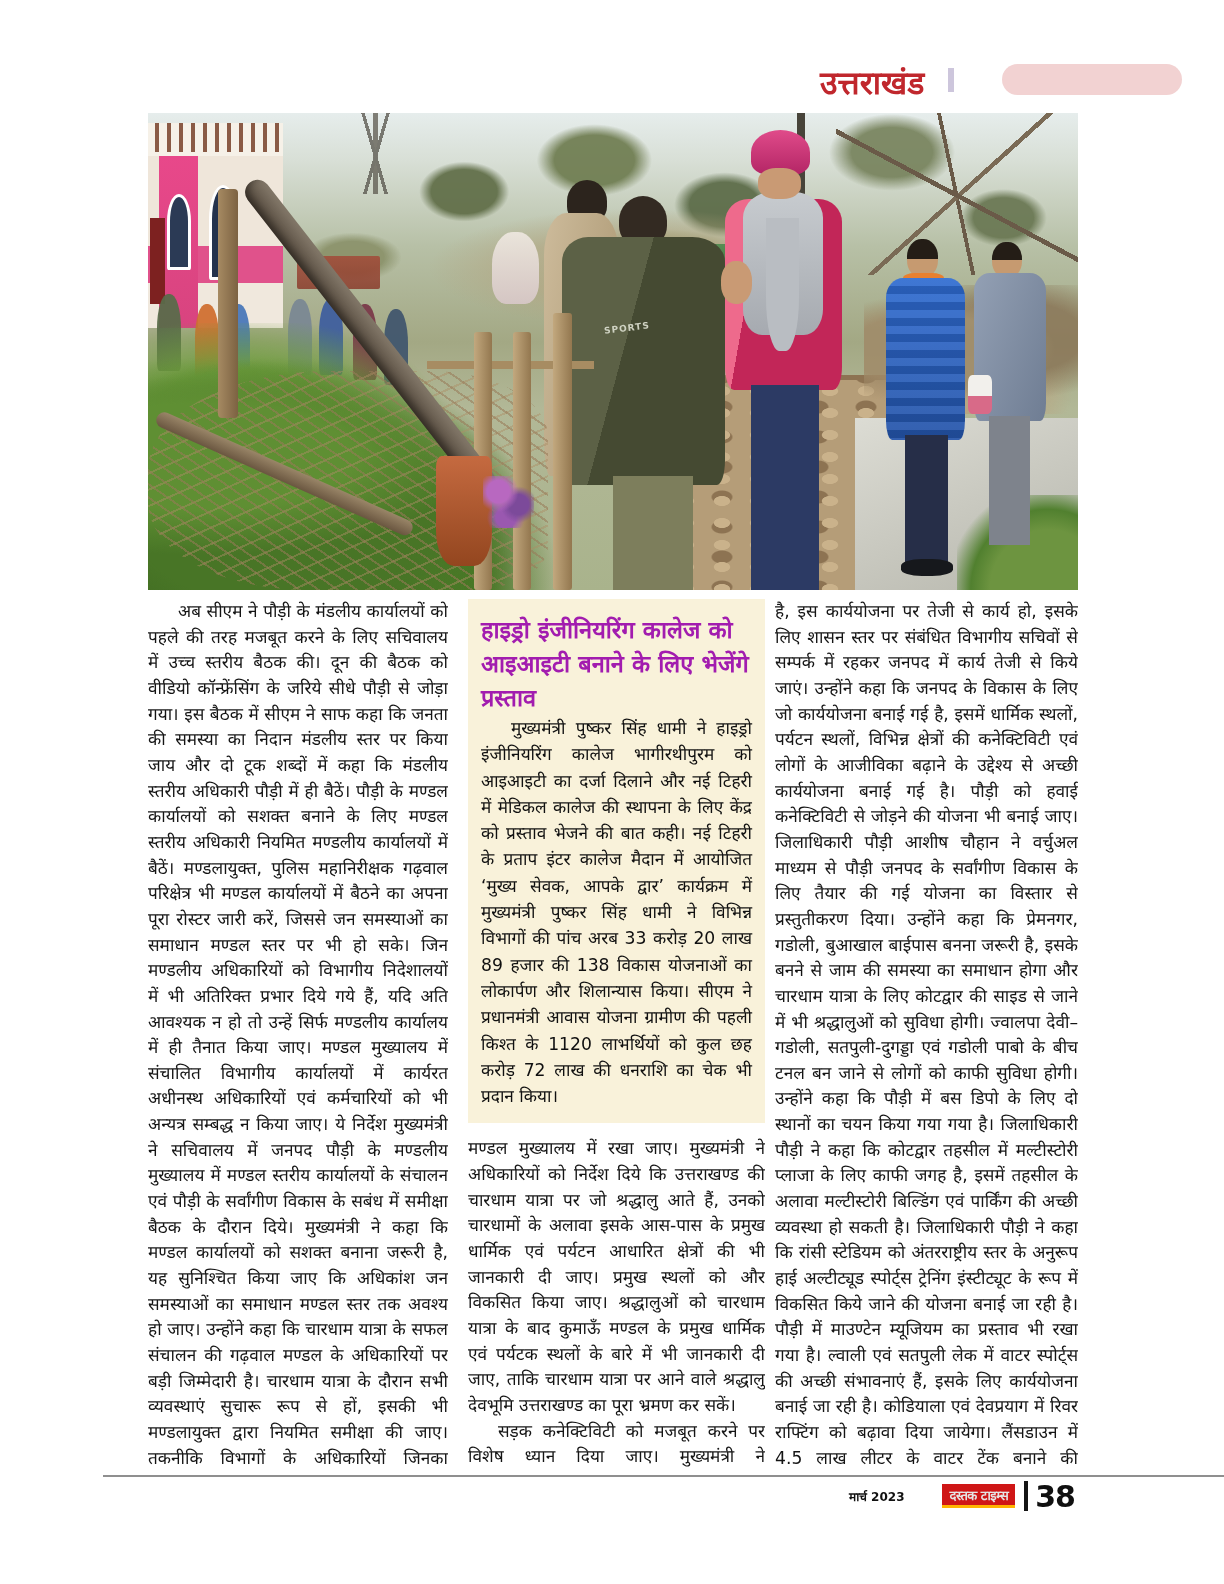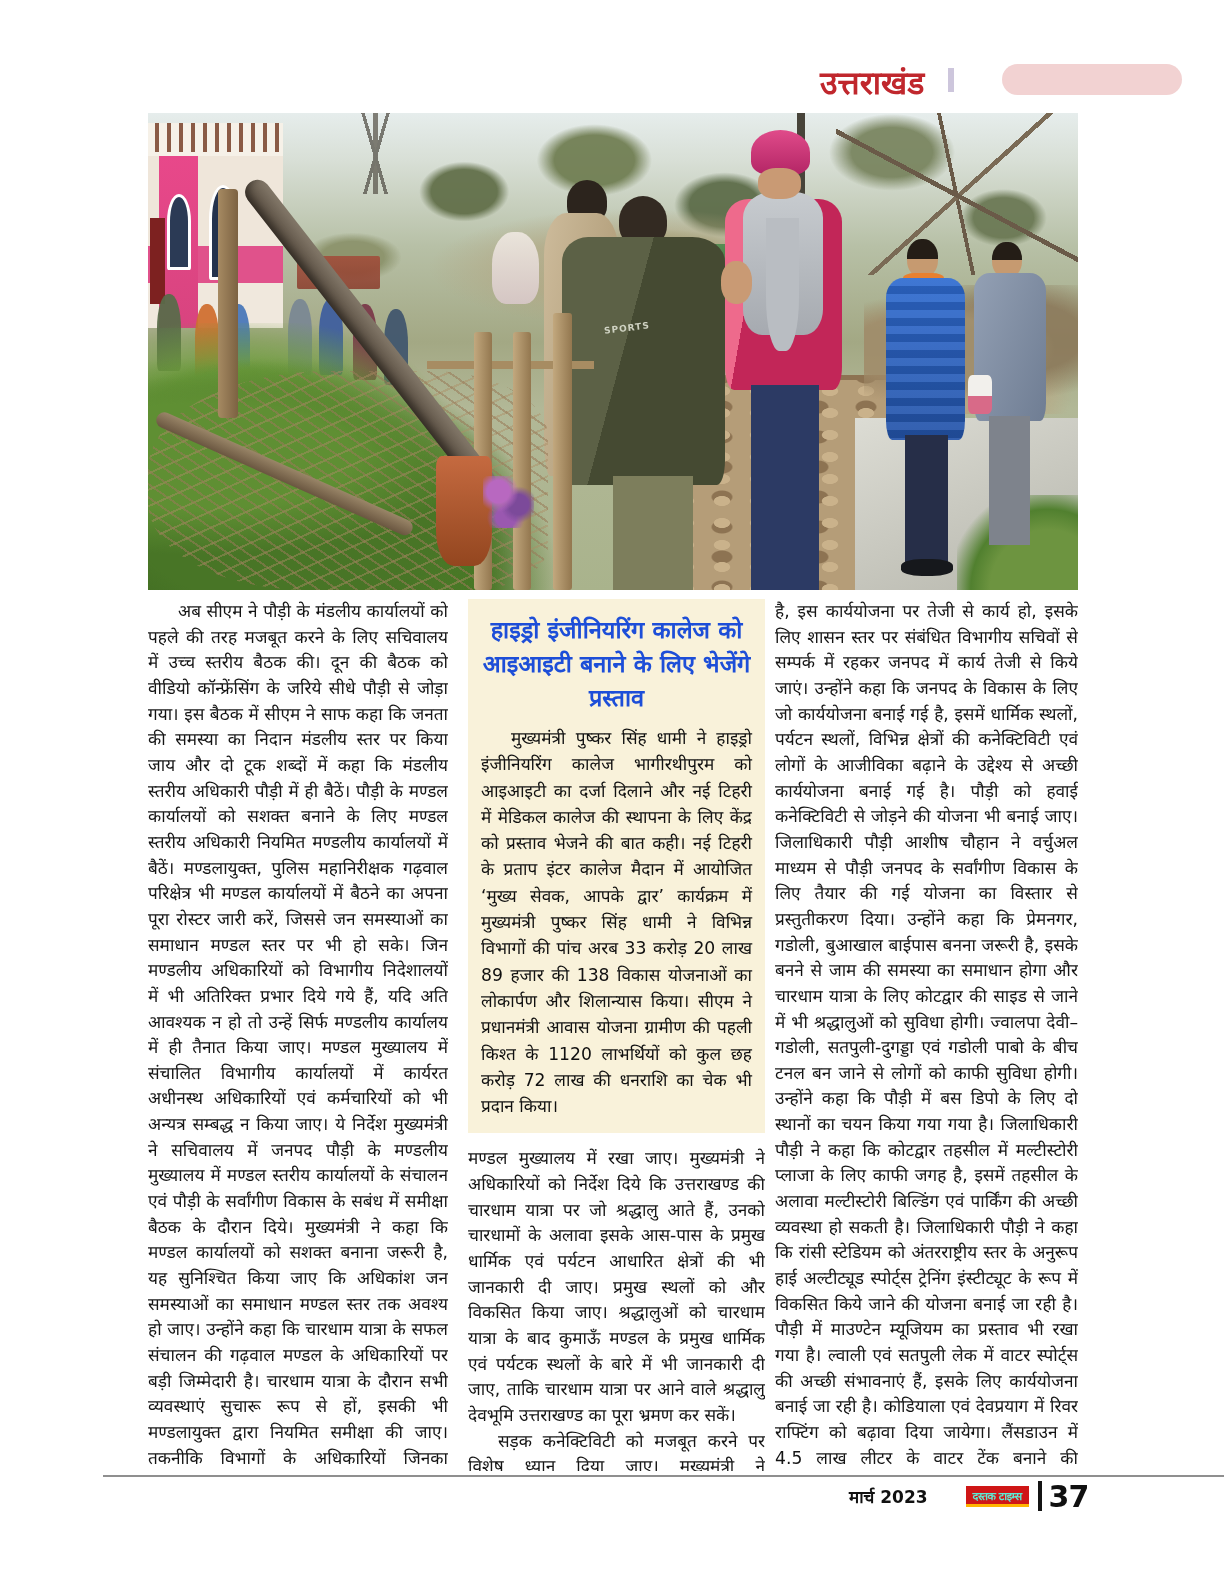--- a/index.html
+++ b/index.html
@@ -185,30 +185,30 @@
   
   .cols { position:absolute; left:148px; top:599px; width:930px; height:872px; display:flex; }
   .col { overflow:hidden; text-align:justify; font-size:17.2px; line-height:25.65px; color:#141414; }
   .col-left   { width:300px; }
   .col-middle { width:297px; margin-left:20px; }
   .col-right  { width:303px; margin-left:10px; }
   .col p.indent { text-indent:30px; }
 
   .infobox { background:#f9f2da; padding:12px 13px 14px; margin-bottom:13px; }
   .infobox h2 {
-    font-size:23.5px; line-height:34px; text-align:center; font-weight:bold;
-    color:#1d4ed8; margin:2px 0 10px; }
+    font-size:23.5px; line-height:34px; text-align:left; font-weight:bold;
+    color:#a21caf; margin:2px 0 0; }
   .infobox p { font-size:17.2px; line-height:26.3px; text-align:justify; text-indent:30px; color:#101010; }
 
   
   .footer-line { position:absolute; left:103px; top:1475px; width:1121px; height:2px; background:#8f8f8f; }
   .footer-row { position:absolute; left:849px; top:1480px; height:32px; display:flex; align-items:center; }
-  .footer-date { font-weight:bold; font-size:17px; color:#111; white-space:nowrap; }
+  .footer-date { font-weight:bold; font-size:12px; color:#111; white-space:nowrap; }
   .footer-logo {
-    margin-left:38px; background:#cf1616; color:#5eead4; font-weight:bold; font-size:11px;
+    margin-left:38px; background:#cf1616; color:#e5e5e5; font-weight:bold; font-size:13px;
     padding:2px 7px 1px; border-bottom:3px solid #ffb400; white-space:nowrap; letter-spacing:-0.5px; }
   .footer-bar { width:4px; height:30px; background:#141414; margin-left:9px; }
   .footer-pagenum { font-size:30px; font-weight:bold; color:#101010; margin-left:7px; letter-spacing:-1px; }
 </style>
 </head>
 <body>
 
 <div class="page abs" style="inset:0;">
 
   <div class="section-title">उत्तराखंड</div>
@@ -296,16 +296,16 @@
     <div class="col col-right">
       <p><span>है, इस कार्ययोजना पर तेजी से कार्य हो, इसके लिए शासन स्तर पर संबंधित विभागीय सचिवों से सम्पर्क में रहकर जनपद में कार्य तेजी से किये जाएं। उन्होंने कहा कि जनपद के विकास के लिए जो कार्ययोजना बनाई गई है, इसमें धार्मिक स्थलों, पर्यटन स्थलों, विभिन्न क्षेत्रों की कनेक्टिविटी एवं लोगों के आजीविका बढ़ाने के उद्देश्य से अच्छी कार्ययोजना बनाई गई है। पौड़ी को हवाई कनेक्टिविटी से जोड़ने की योजना भी बनाई जाए। जिलाधिकारी पौड़ी आशीष चौहान ने वर्चुअल माध्यम से पौड़ी जनपद के सर्वांगीण विकास के लिए तैयार की गई योजना का विस्तार से प्रस्तुतीकरण दिया। उन्होंने कहा कि प्रेमनगर, गडोली, बुआखाल बाईपास बनना जरूरी है, इसके बनने से जाम की समस्या का समाधान होगा और चारधाम यात्रा के लिए कोटद्वार की साइड से जाने में भी श्रद्धालुओं को सुविधा होगी। ज्वालपा देवी–गडोली, सतपुली-दुगड्डा एवं गडोली पाबो के बीच टनल बन जाने से लोगों को काफी सुविधा होगी। उन्होंने कहा कि पौड़ी में बस डिपो के लिए दो स्थानों का चयन किया गया गया है। जिलाधिकारी पौड़ी ने कहा कि कोटद्वार तहसील में मल्टीस्टोरी प्लाजा के लिए काफी जगह है, इसमें तहसील के अलावा मल्टीस्टोरी बिल्डिंग एवं पार्किंग की अच्छी व्यवस्था हो सकती है। जिलाधिकारी पौड़ी ने कहा कि रांसी स्टेडियम को अंतरराष्ट्रीय स्तर के अनुरूप हाई अल्टीट्यूड स्पोर्ट्स ट्रेनिंग इंस्टीट्यूट के रूप में विकसित किये जाने की योजना बनाई जा रही है। पौड़ी में माउण्टेन म्यूजियम का प्रस्ताव भी रखा गया है। ल्वाली एवं सतपुली लेक में वाटर स्पोर्ट्स की अच्छी संभावनाएं हैं, इसके लिए कार्ययोजना बनाई जा रही है। कोडियाला एवं देवप्रयाग में रिवर राफ्टिंग को बढ़ावा दिया जायेगा। लैंसडाउन में 4.5 लाख लीटर के वाटर टेंक बनाने की आवश्यकता है।</span> </p>
     </div>
   </div>
 
   <div class="footer-line"></div>
   <div class="footer-row">
     <span class="footer-date">मार्च 2023</span>
     <span class="footer-logo">दस्तक टाइम्स</span>
     <span class="footer-bar"></span>
-    <span class="footer-pagenum">37</span>
+    <span class="footer-pagenum">38</span>
   </div>
 
 </div>
 
 </body></html>

